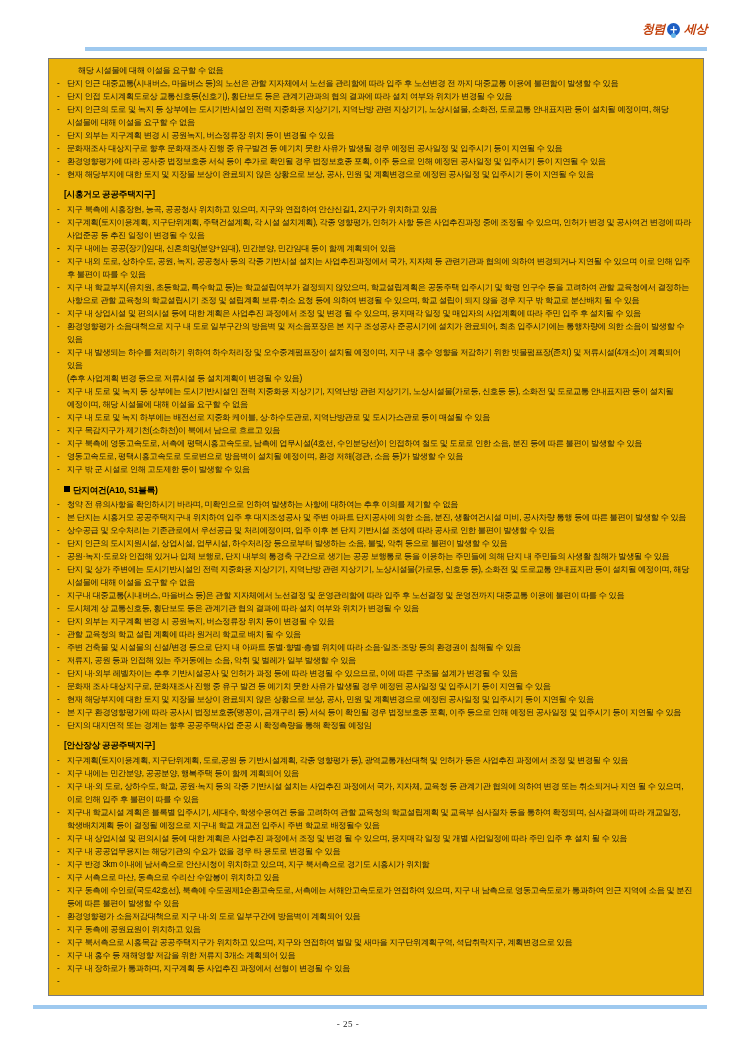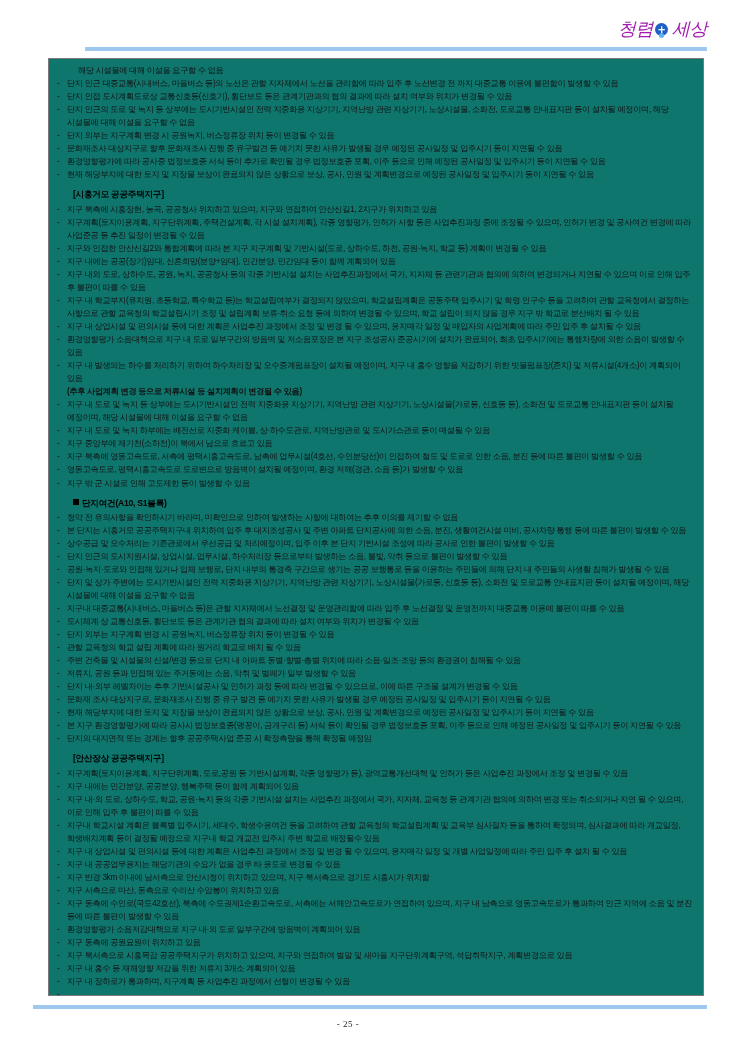--- a/index.html
+++ b/index.html
@@ -35,24 +35,24 @@
     right: 33px;
     top: 18px;
     height: 22px;
     display: flex;
     align-items: center;
     gap: 1px;
     user-select: none;
   }
   .brand-logo .logo-text {
     font-family: "DejaVu Sans", sans-serif;
-    font-size: 18px;
-    font-weight: 400;
+    font-size: 12px;
+    font-weight: 700;
     font-style: italic;
-    color: #a21caf;
+    color: #c2410c;
     letter-spacing: -0.5px;
     line-height: 1;
   }
   .brand-logo .logo-mark {
     position: relative;
     width: 15px;
     height: 15px;
     margin: 0 1px;
   }
   .brand-logo .logo-mark .dot-big {
@@ -100,29 +100,29 @@
   .content-frame {
     position: absolute;
     left: 48px;
     top: 58px;
     width: 656px;
     height: 938px;
     border: 1px solid #7a7a7a;
     box-sizing: border-box;
     padding: 5px 7px 12px 7px;
     overflow: hidden;
-    background: #0f766e;
+    background: #eab308;
   }
 
   .section-head {
     font-size: 8.6px;
     font-weight: 700;
     line-height: 13.1px;
     color: #000;
-    margin: 7px 0 1px 17px;
+    margin: 7px 0 1px 8px;
     letter-spacing: -0.25px;
   }
   .section-head .sq {
     display: inline-block;
     width: 6px; height: 6px;
     background: #000;
     margin-right: 3px;
     vertical-align: 1px;
   }
 
@@ -143,21 +143,20 @@
     text-align: left;
   }
   ul.item-list > li .dash {
     position: absolute;
     left: 1px;
     top: 0;
   }
   
   ul.item-list > li.cont {
     padding-left: 11px;
-    font-weight: bold;
   }
 
   .txt-lead-1 {
     font-size: 8.2px;
     line-height: 13.05px;
     letter-spacing: -0.32px;
     padding-left: 22px;
     color: #111;
   }
 
@@ -202,31 +201,31 @@
           <li><span class="dash">-</span><span>단지 인근의 도로 및 녹지 등 상부에는 도시기반시설인 전력 지중화용 지상기기, 지역난방 관련 지상기기, 노상시설물, 소화전, 도로교통 안내표지판 등이 설치될 예정이며, 해당 시설물에 대해 이설을 요구할 수 없음</span></li>
           <li><span class="dash">-</span><span>단지 외부는 지구계획 변경 시 공원녹지, 버스정류장 위치 등이 변경될 수 있음</span></li>
           <li><span class="dash">-</span><span>문화재조사 대상지구로 향후 문화재조사 진행 중 유구발견 등 예기치 못한 사유가 발생될 경우 예정된 공사일정 및 입주시기 등이 지연될 수 있음</span></li>
           <li><span class="dash">-</span><span>환경영향평가에 따라 공사중 법정보호종 서식 등이 추가로 확인될 경우 법정보호종 포획, 이주 등으로 인해 예정된 공사일정 및 입주시기 등이 지연될 수 있음</span></li>
           <li><span class="dash">-</span><span>현재 해당부지에 대한 토지 및 지장물 보상이 완료되지 않은 상황으로 보상, 공사, 민원 및 계획변경으로 예정된 공사일정 및 입주시기 등이 지연될 수 있음</span></li>
         </ul>
         <div class="section-head"><span>[시흥거모 공공주택지구]</span></div>
         <ul class="item-list">
           <li><span class="dash">-</span><span>지구 북측에 시흥장현, 능곡, 공공청사 위치하고 있으며, 지구와 연접하여 안산신길1, 2지구가 위치하고 있음</span></li>
           <li><span class="dash">-</span><span>지구계획(토지이용계획, 지구단위계획, 주택건설계획, 각 시설 설치계획), 각종 영향평가, 인허가 사항 등은 사업추진과정 중에 조정될 수 있으며, 인허가 변경 및 공사여건 변경에 따라 사업준공 등 추진 일정이 변경될 수 있음</span></li>
-          <li><span class="dash">-</span><span>지구와 인접한 안산신길2와 통합계획에 따라 본 지구 지구계획 및 기반시설(도로, 상하수도, 하천, 공원·녹지, 학교 등) 계획이 변경될 수 있음</span></li>
+          <li><span class="dash">-</span></li>
           <li><span class="dash">-</span><span>지구 내에는 공공(장기)임대, 신혼희망(분양+임대), 민간분양, 민간임대 등이 함께 계획되어 있음</span></li>
           <li><span class="dash">-</span><span>지구 내외 도로, 상하수도, 공원, 녹지, 공공청사 등의 각종 기반시설 설치는 사업추진과정에서 국가, 지자체 등 관련기관과 협의에 의하여 변경되거나 지연될 수 있으며 이로 인해 입주 후 불편이 따를 수 있음</span></li>
           <li><span class="dash">-</span><span>지구 내 학교부지(유치원, 초등학교, 특수학교 등)는 학교설립여부가 결정되지 않았으며, 학교설립계획은 공동주택 입주시기 및 학령 인구수 등을 고려하여 관할 교육청에서 결정하는 사항으로 관할 교육청의 학교설립시기 조정 및 설립계획 보류·취소 요청 등에 의하여 변경될 수 있으며, 학교 설립이 되지 않을 경우 지구 밖 학교로 분산배치 될 수 있음</span></li>
           <li><span class="dash">-</span><span>지구 내 상업시설 및 편의시설 등에 대한 계획은 사업추진 과정에서 조정 및 변경 될 수 있으며, 용지매각 일정 및 매입자의 사업계획에 따라 주민 입주 후 설치될 수 있음</span></li>
           <li><span class="dash">-</span><span>환경영향평가 소음대책으로 지구 내 도로 일부구간의 방음벽 및 저소음포장은 본 지구 조성공사 준공시기에 설치가 완료되어, 최초 입주시기에는 통행차량에 의한 소음이 발생할 수 있음</span></li>
           <li><span class="dash">-</span><span>지구 내 발생되는 하수를 처리하기 위하여 하수처리장 및 오수중계펌프장이 설치될 예정이며, 지구 내 홍수 영향을 저감하기 위한 빗물펌프장(존치) 및 저류시설(4개소)이 계획되어 있음</span></li>
           <li class="cont">(추후 사업계획 변경 등으로 저류시설 등 설치계획이 변경될 수 있음)</li>
           <li><span class="dash">-</span><span>지구 내 도로 및 녹지 등 상부에는 도시기반시설인 전력 지중화용 지상기기, 지역난방 관련 지상기기, 노상시설물(가로등, 신호등 등), 소화전 및 도로교통 안내표지판 등이 설치될 예정이며, 해당 시설물에 대해 이설을 요구할 수 없음</span></li>
           <li><span class="dash">-</span><span>지구 내 도로 및 녹지 하부에는 배전선로 지중화 케이블, 상·하수도관로, 지역난방관로 및 도시가스관로 등이 매설될 수 있음</span></li>
-          <li><span class="dash">-</span><span>지구 중앙부에 제기천(소하천)이 북에서 남으로 흐르고 있음</span></li>
+          <li><span class="dash">-</span><span>지구 목감지구가 제기천(소하천)이 북에서 남으로 흐르고 있음</span></li>
           <li><span class="dash">-</span><span>지구 북측에 영동고속도로, 서측에 평택시흥고속도로, 남측에 업무시설(4호선, 수인분당선)이 인접하여 철도 및 도로로 인한 소음, 분진 등에 따른 불편이 발생할 수 있음</span></li>
           <li><span class="dash">-</span><span>영동고속도로, 평택시흥고속도로 도로변으로 방음벽이 설치될 예정이며, 환경 저해(경관, 소음 등)가 발생할 수 있음</span></li>
           <li><span class="dash">-</span><span>지구 밖 군 시설로 인해 고도제한 등이 발생할 수 있음</span></li>
         </ul>
         <div class="section-head"><span class="sq"></span><span>단지여건(A10, S1블록)</span></div>
         <ul class="item-list">
           <li><span class="dash">-</span><span>청약 전 유의사항을 확인하시기 바라며, 미확인으로 인하여 발생하는 사항에 대하여는 추후 이의를 제기할 수 없음</span></li>
           <li><span class="dash">-</span><span>본 단지는 시흥거모 공공주택지구내 위치하여 입주 후 대지조성공사 및 주변 아파트 단지공사에 의한 소음, 분진, 생활여건시설 미비, 공사차량 통행 등에 따른 불편이 발생할 수 있음</span></li>
           <li><span class="dash">-</span><span>상수공급 및 오수처리는 기존관로에서 우선공급 및 처리예정이며, 입주 이후 본 단지 기반시설 조성에 따라 공사로 인한 불편이 발생할 수 있음</span></li>
           <li><span class="dash">-</span><span>단지 인근의 도시지원시설, 상업시설, 업무시설, 하수처리장 등으로부터 발생하는 소음, 불빛, 악취 등으로 불편이 발생할 수 있음</span></li>

